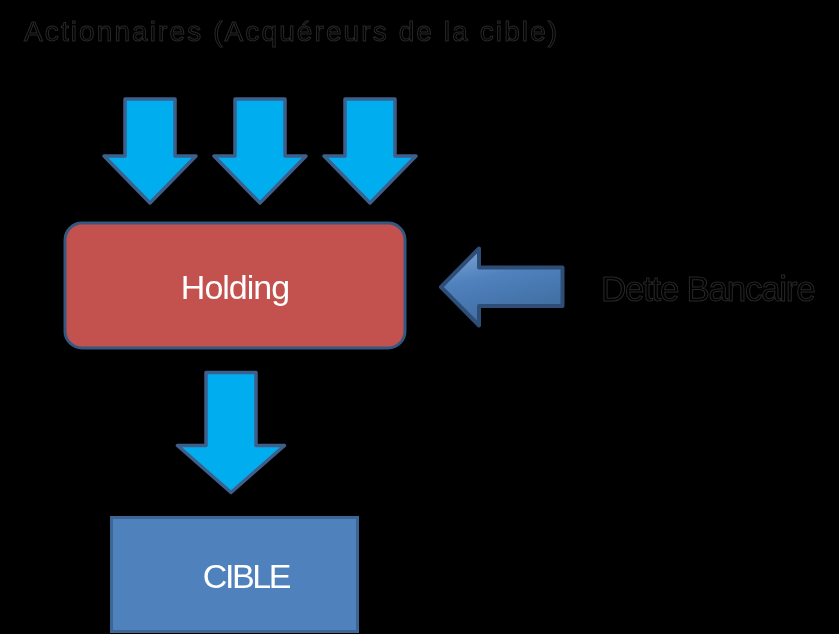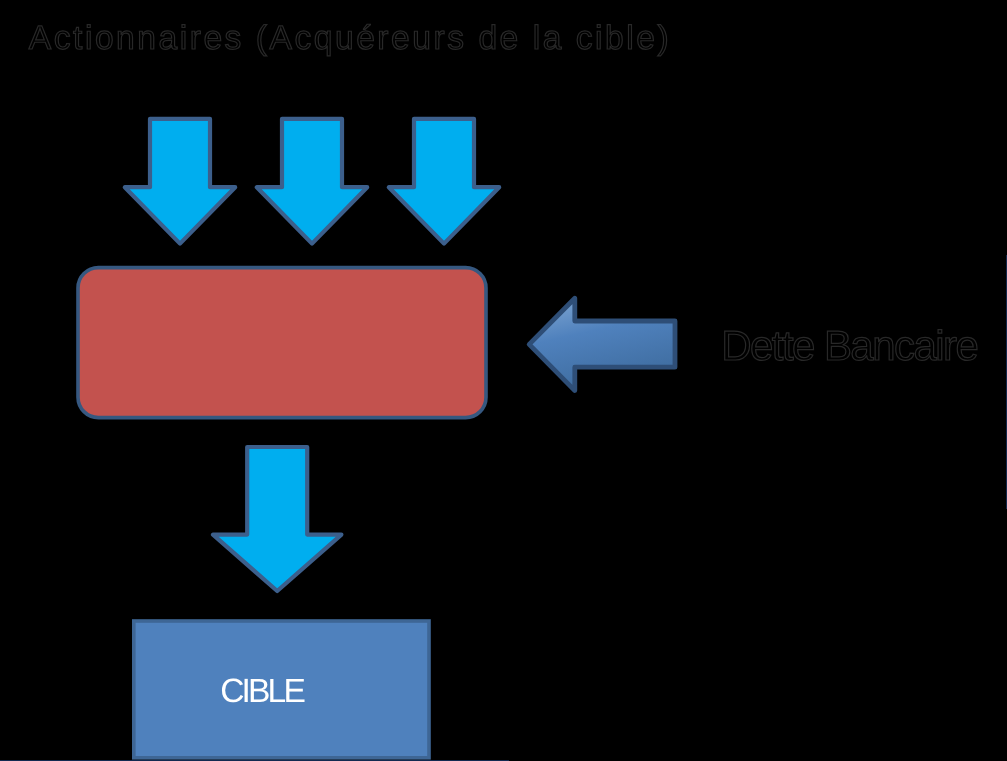--- a/index.html
+++ b/index.html
@@ -5,21 +5,21 @@
   html, body {
     margin: 0; padding: 0;
     background: #000000;
     width: 839px; height: 634px;
     overflow: hidden;
     font-family: "Liberation Sans", sans-serif;
   }
   #stage {
     position: relative;
     width: 839px; height: 634px;
-    background: #3b82f6;
+    background: #b91c1c;
   }
   #shapes {
     position: absolute; left: 0; top: 0;
     width: 839px; height: 634px;
   }
   .hollow-text {
     position: absolute;
     color: #000000;
     -webkit-text-stroke: 1px #282828;
     line-height: 1;
@@ -57,22 +57,22 @@
     left: 318px; top: 418.5px;
     font-size: 33px;
     letter-spacing: -1.5px;
   }
   #holding-label {
     left: 235px; top: 287px;
     font-size: 34px;
     letter-spacing: -1px;
   }
   #cible-label {
-    left: 218px; top: 576px;
-    font-size: 28px;
+    left: 246px; top: 576px;
+    font-size: 34px;
     letter-spacing: -2.4px;
     text-align: center;
   }
 </style>
 </head>
 <body>
 
 <div id="stage">
 
   <svg id="shapes" viewBox="0 0 839 634" xmlns="http://www.w3.org/2000/svg">
@@ -99,16 +99,17 @@
     <rect x="111.5" y="517.5" width="246" height="114" stroke-width="3" fill="#4F81BD" stroke="#3E6695"></rect>
   </svg>
 
   <div id="diagram-title" class="hollow-text">Actionnaires (Acquéreurs de la cible)</div>
 
 
   <div id="label-debt-name" class="hollow-text">Dette Bancaire</div>
 
 
 
+  <div id="holding-label" class="node-label">Holding</div>
 
   <div id="cible-label" class="node-label">CIBLE</div>
 
 </div>
 
 </body></html>

